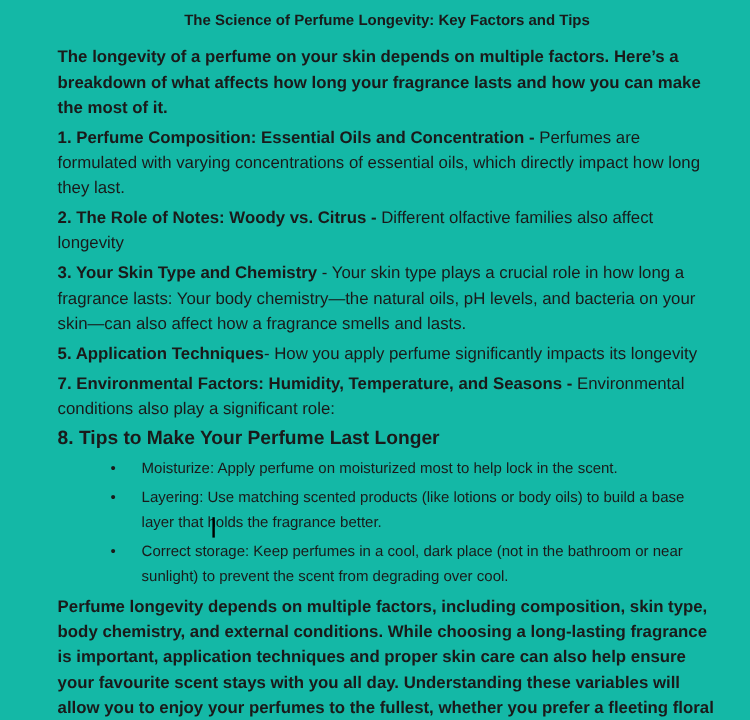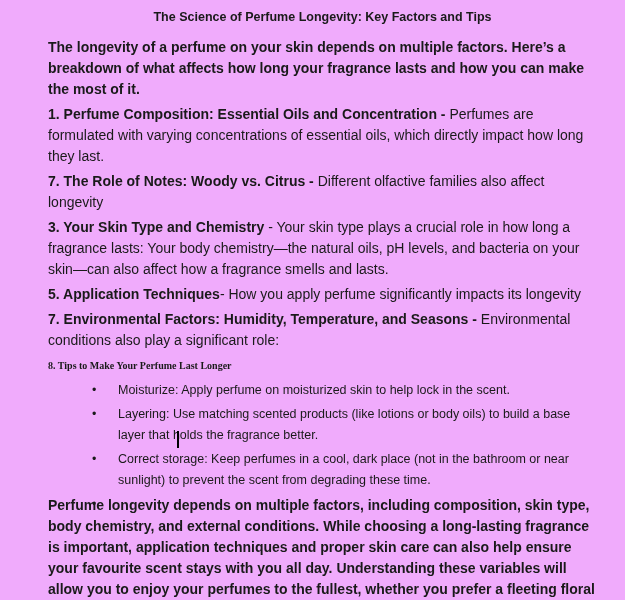--- a/index.html
+++ b/index.html
@@ -13,42 +13,41 @@
     font-family: "Liberation Sans", sans-serif;
     color: #1a1a1a;
     overflow: hidden;
   }
   .page {
     position: relative;
     box-sizing: border-box;
     width: 625px;
     height: 600px;
     padding: 7px 28px 0 48px;
-    background: #f0abfc;
+    background: #14b8a6;
   }
   .doc-title {
     font-size: 12.5px;
     font-weight: 700;
     line-height: 21px;
     text-align: center;
     margin: 0 0 9px 0;
   }
   p.para {
     font-size: 14px;
     line-height: 21px;
     margin: 0 0 4px 0;
   }
   p.para strong { font-weight: 700; }
   .bold-para { font-weight: 700; }
   h2.tips-heading {
-    font-size: 10px;
+    font-size: 16px;
     font-weight: 700;
     line-height: 21px;
     margin: 0 0 4px 0;
-    font-family: Liberation Serif, serif;
   }
   ul.tips-list {
     list-style: none;
     margin: 2px 0 4px 0;
     padding: 0 0 0 42px;
   }
   ul.tips-list li {
     position: relative;
     font-size: 12.5px;
     line-height: 21px;
@@ -73,35 +72,35 @@
 <body>
 
 <div class="page">
 
   <h1 class="doc-title">The Science of Perfume Longevity: Key Factors and Tips</h1>
 
   <p class="para bold-para">The longevity of a perfume on your skin depends on multiple factors. Here’s a breakdown of what affects how long your fragrance lasts and how you can make the most of it.</p>
 
   <p class="para"><strong>1. Perfume Composition: Essential Oils and Concentration - </strong><span>Perfumes are formulated with varying concentrations of essential oils, which directly impact how long they last.</span></p>
 
-  <p class="para"><strong>7. The Role of Notes: Woody vs. Citrus - </strong><span>Different olfactive families also affect longevity</span></p>
+  <p class="para"><strong>2. The Role of Notes: Woody vs. Citrus - </strong><span>Different olfactive families also affect longevity</span></p>
 
   <p class="para"><strong>3. Your Skin Type and Chemistry</strong><span> - Your skin type plays a crucial role in how long a fragrance lasts: Your body chemistry—the natural oils, pH levels, and bacteria on your skin—can also affect how a fragrance smells and lasts.</span></p>
 
 
   <p class="para"><strong>5. Application Techniques</strong><span>- How you apply perfume significantly impacts its longevity</span></p>
 
   <p class="para"><strong>7. Environmental Factors: Humidity, Temperature, and Seasons - </strong><span>Environmental conditions also play a significant role:</span></p>
 
   <h2 class="tips-heading">8. Tips to Make Your Perfume Last Longer</h2>
 
   <ul class="tips-list">
-    <li><span class="bullet-glyph">•</span><span>Moisturize: Apply perfume on moisturized skin to help lock in the scent.</span></li>
+    <li><span class="bullet-glyph">•</span><span>Moisturize: Apply perfume on moisturized most to help lock in the scent.</span></li>
     <li><span class="bullet-glyph">•</span><span>Layering: Use matching scented products (like lotions or body oils) to build a base layer that holds the fragrance better.</span></li>
-    <li><span class="bullet-glyph">•</span><span>Correct storage: Keep perfumes in a cool, dark place (not in the bathroom or near sunlight) to prevent the scent from degrading these time.</span></li>
+    <li><span class="bullet-glyph">•</span><span>Correct storage: Keep perfumes in a cool, dark place (not in the bathroom or near sunlight) to prevent the scent from degrading over cool.</span></li>
     <li><span class="bullet-glyph">•</span></li>
   </ul>
 
   <p class="para bold-para">Perfume longevity depends on multiple factors, including composition, skin type, body chemistry, and external conditions. While choosing a long-lasting fragrance is important, application techniques and proper skin care can also help ensure your favourite scent stays with you all day. Understanding these variables will allow you to enjoy your perfumes to the fullest, whether you prefer a fleeting floral or a lingering woody scent.</p>
 
   <div class="text-caret"></div>
 
 </div>
 
 </body></html>

